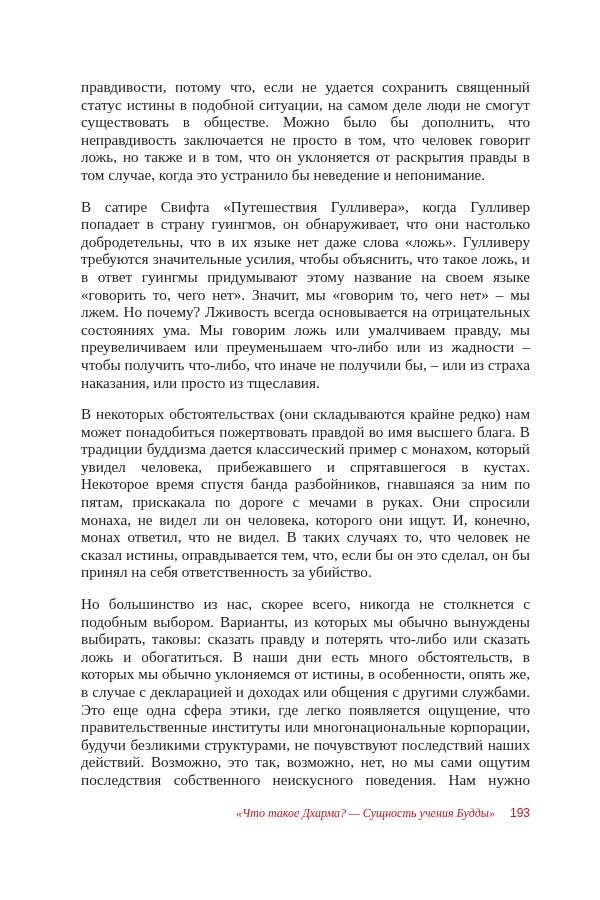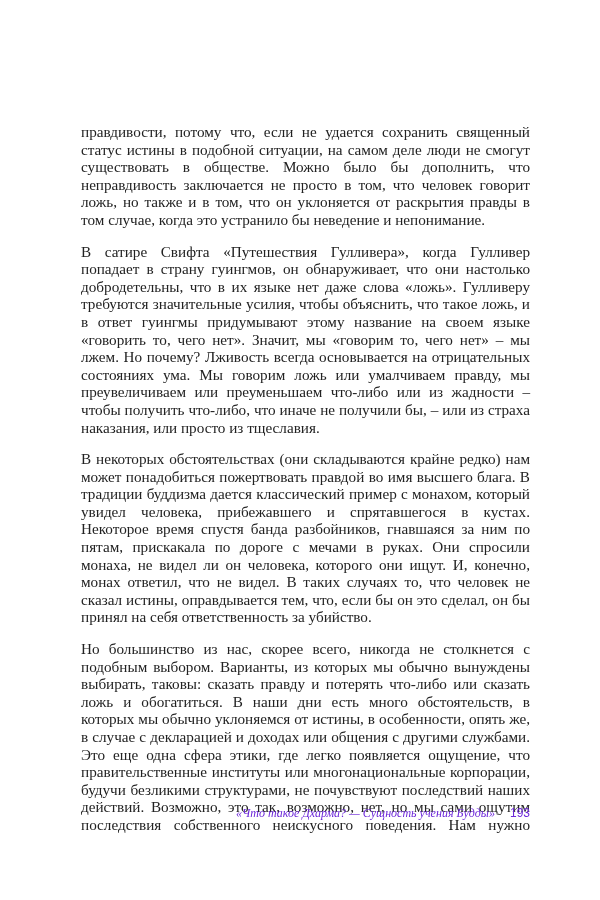--- a/index.html
+++ b/index.html
@@ -15,35 +15,34 @@
     }
     .page {
       position: absolute;
       left: 81px;
       top: 78px;
       width: 449px;
       color: #222222;
       font-family: "Liberation Serif", serif;
       font-size: 15.2px;
       line-height: 17.6px;
-      margin-top: 45px;
     }
     .para {
       margin: 0 0 14px 0;
       text-align: justify;
       text-align-last: left;
       hyphens: none;
     }
     .footer {
       position: absolute;
       left: 200px;
       top: 806px;
       width: 330px;
       text-align: right;
-      color: #6d28d9;
+      color: #b91c1c;
       font-size: 12px;
       white-space: nowrap;
     }
     .footer .title {
       font-family: "Liberation Serif", serif;
       font-style: italic;
       margin-right: 12px;
     }
     .footer .pagenum {
       font-family: "Liberation Sans", sans-serif;

